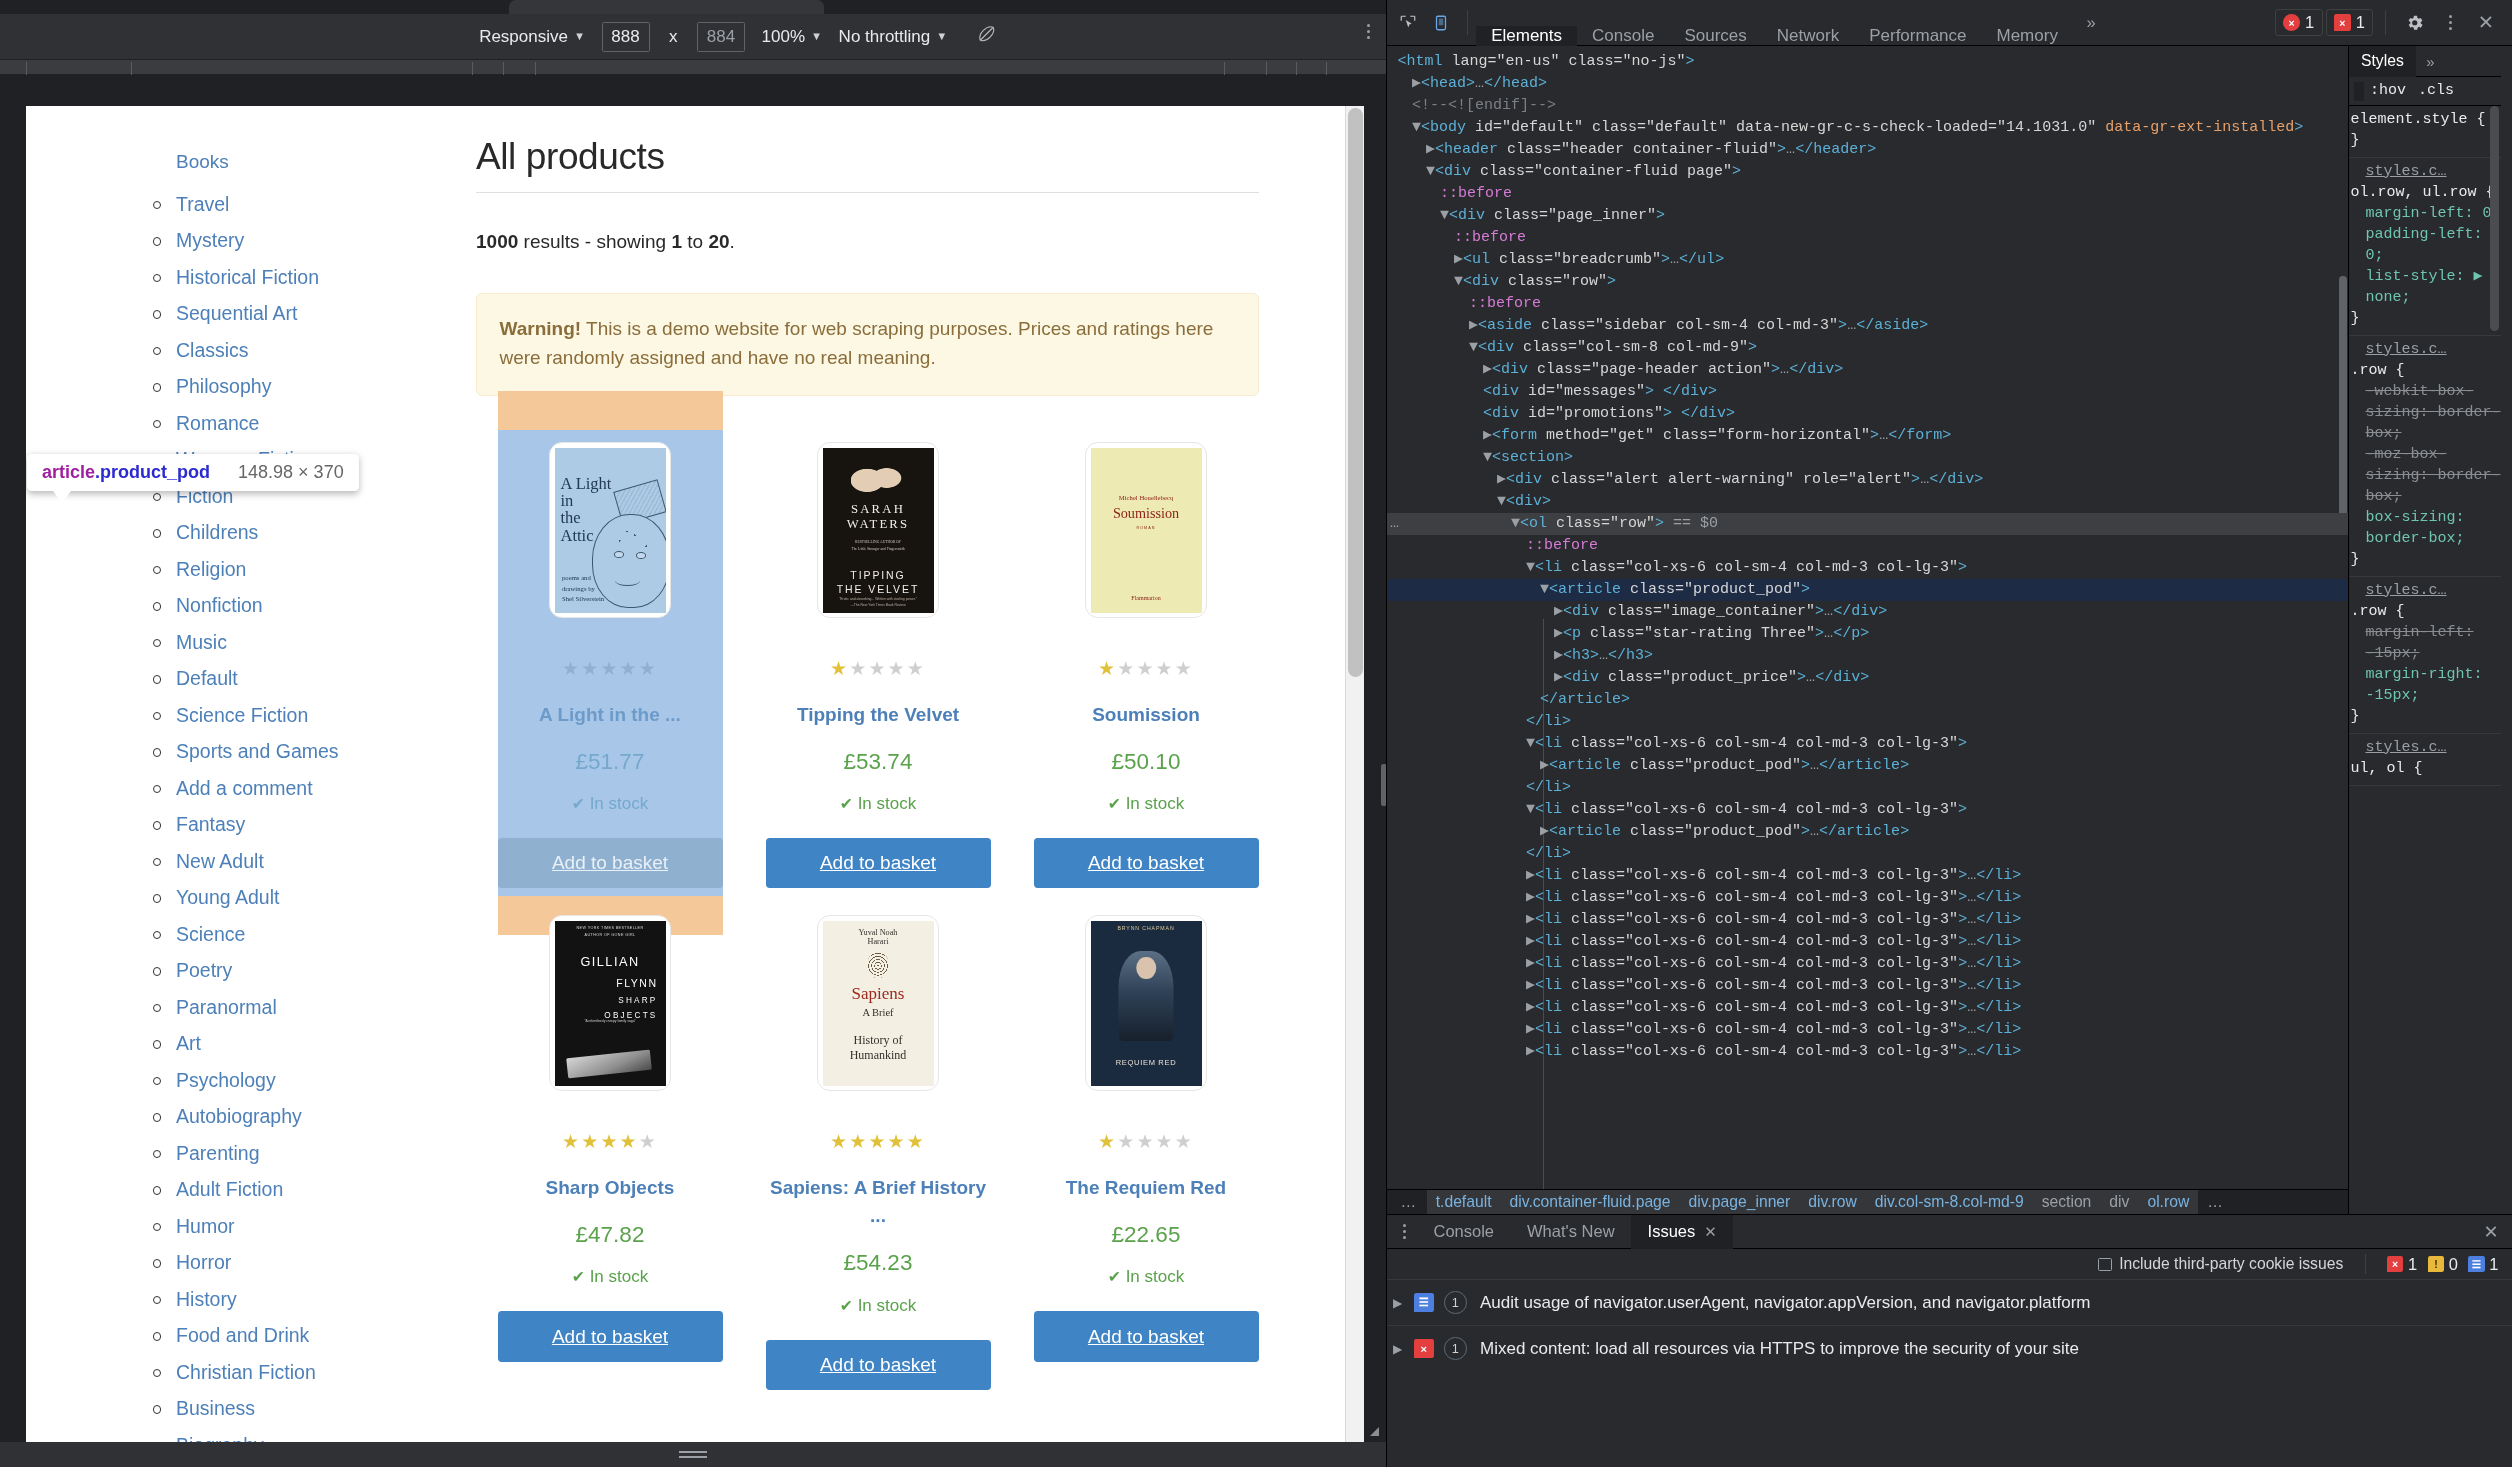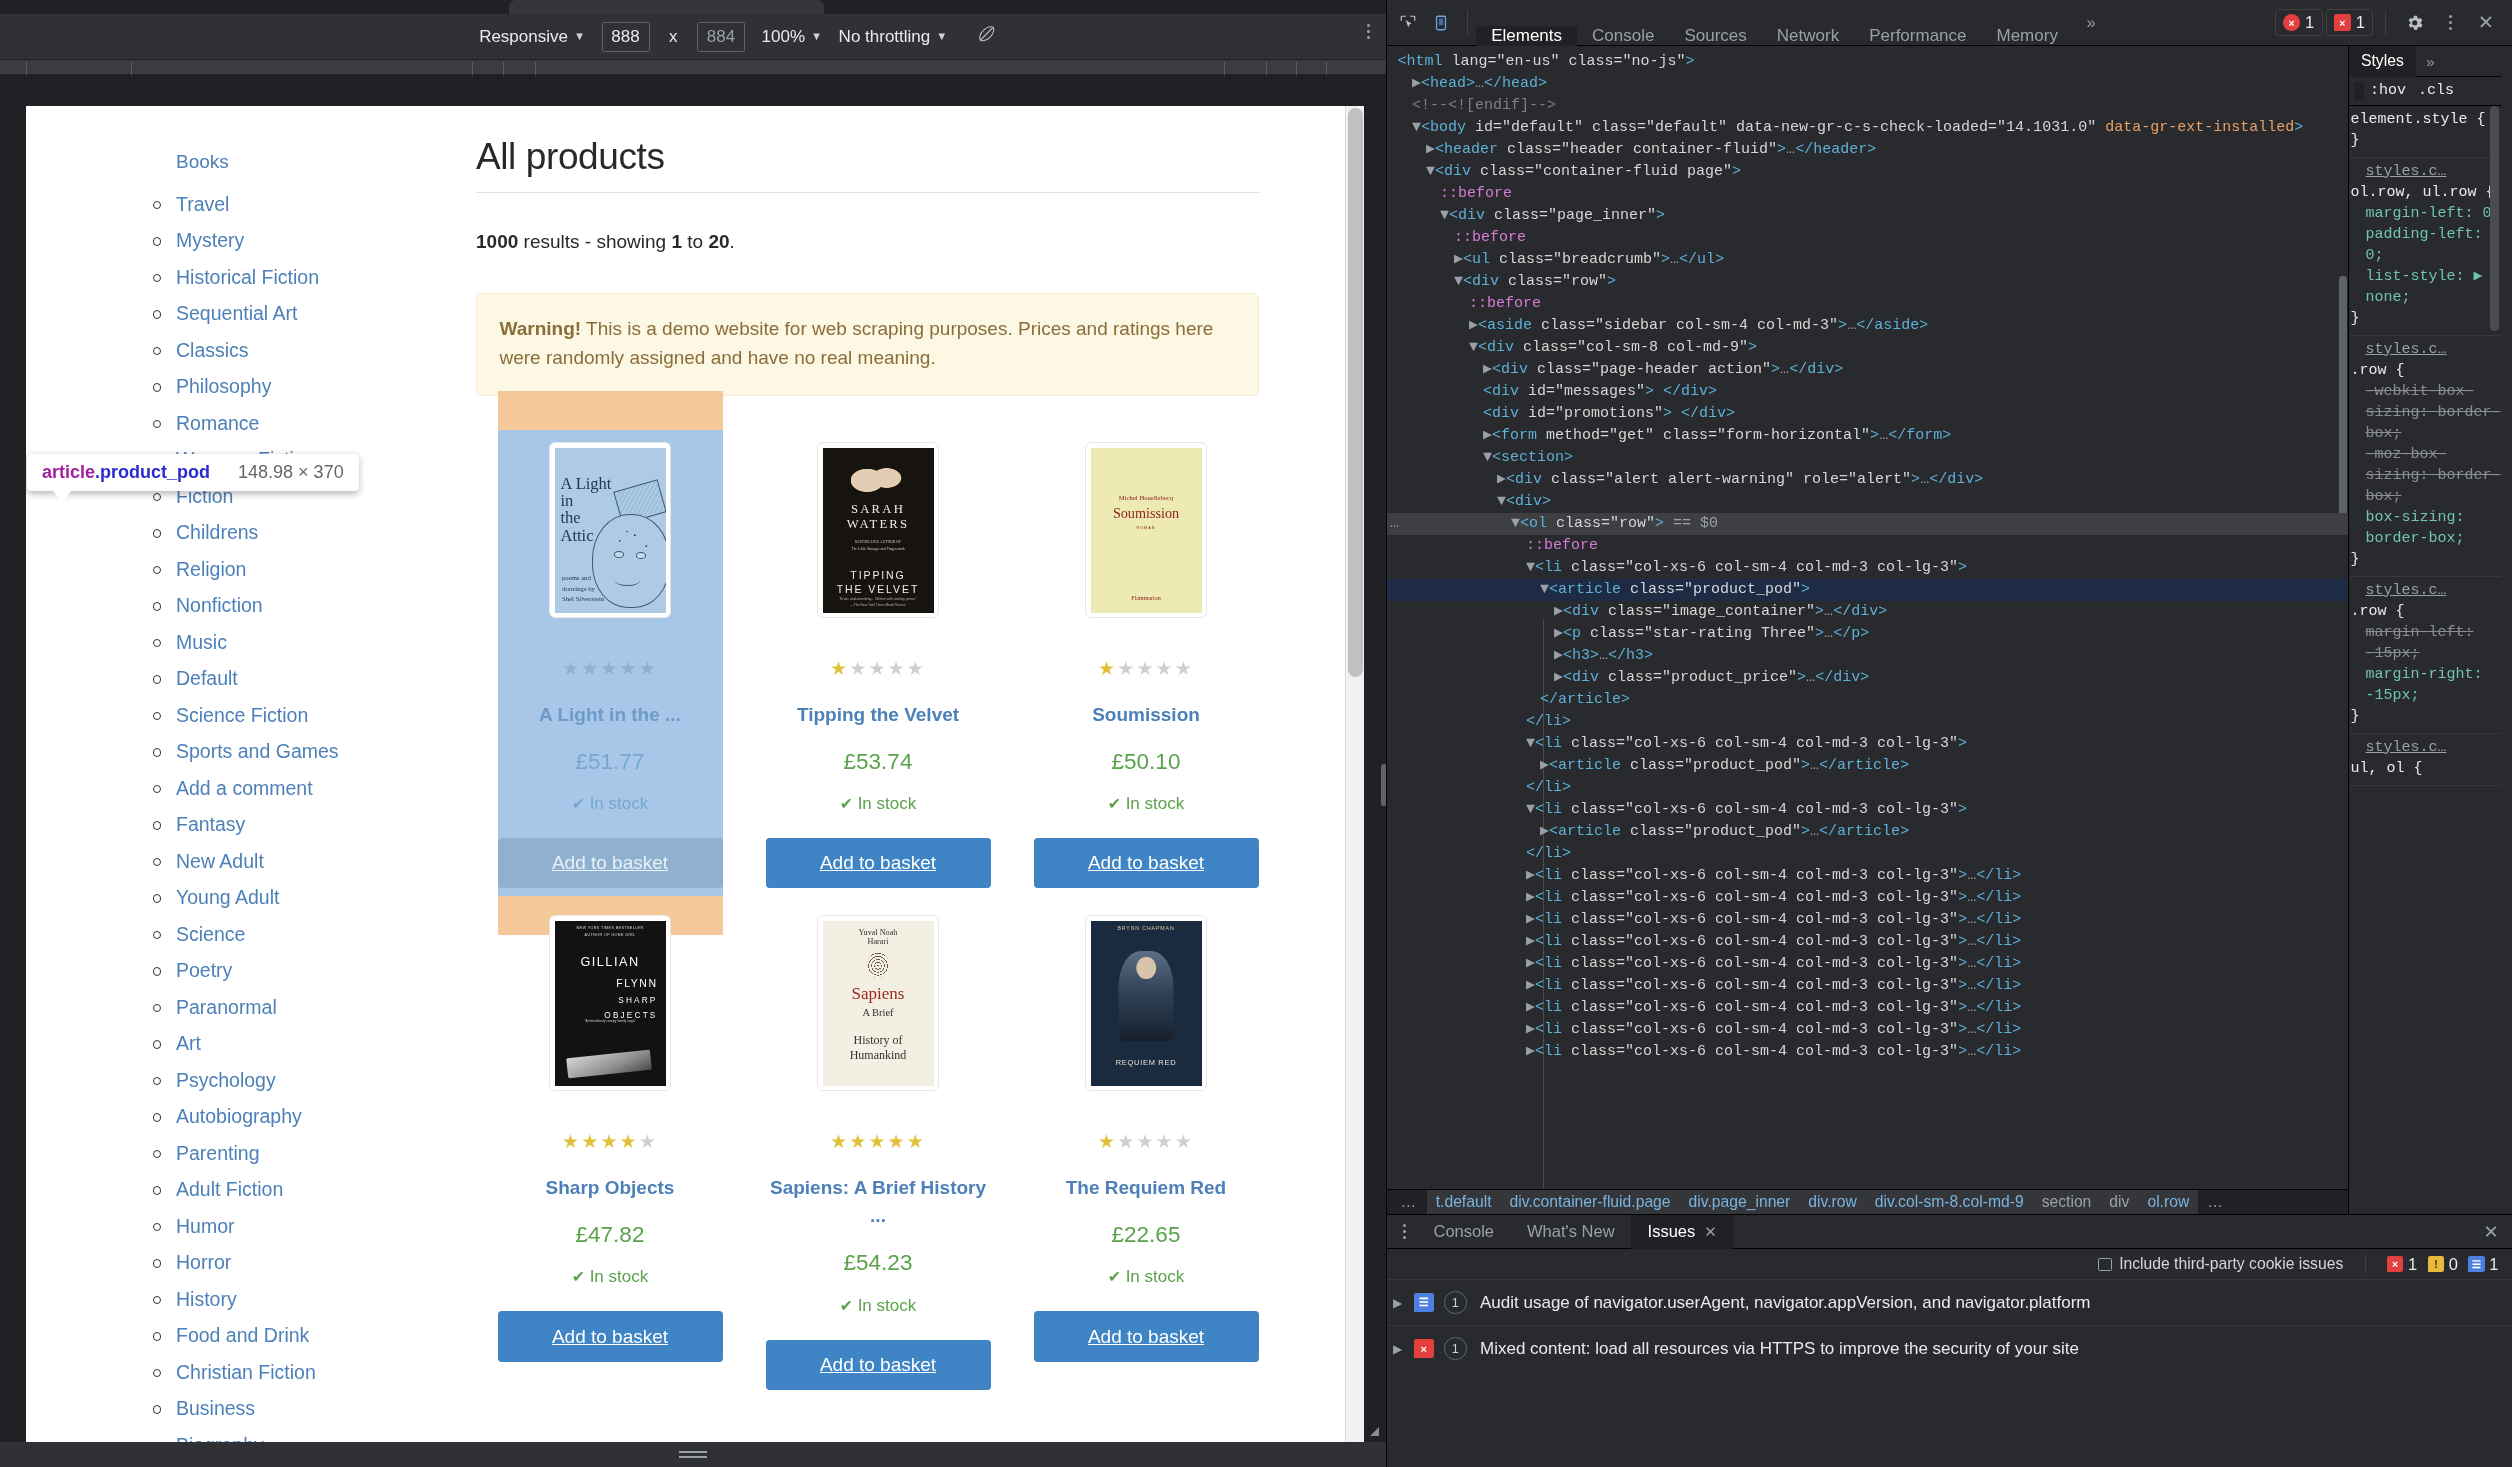--- a/index.html
+++ b/index.html
@@ -113,21 +113,21 @@
     padding-bottom:7.5px;
   }
   .pod.highlight { background:#a8c7e8; width:225px; }
   .pod.highlight .pod-margin-top {
     position:absolute; left:0; top:-39px; width:225px; height:39px; background:#f5c89a;
   }
   .pod.highlight .pod-margin-bot {
     position:absolute; left:0; bottom:-39px; width:225px; height:39px; background:#f5c89a;
   }
   .cover-box {
-    background:#fff; border:0.7px solid #e6e6e6; border-radius:6px;
+    background:#fff; border:0.7px solid #e6e6e6; border-radius:13px;
     padding:4.5px; display:inline-block; margin:12px 0 19.5px 0;
   }
   .cover { width:111px; height:165px; position:relative; overflow:hidden; }
 
   
   .cov-attic { background:#aecbe6; }
   .cov-attic .t { position:absolute; left:6px; top:27px; width:58px; color:#223a52;
     font-family:"Liberation Serif", serif; font-size:16.5px; line-height:1.05; text-align:left; }
   .cov-attic .byline { position:absolute; left:7.5px; bottom:7.5px; width:52px; color:#223a52;
     font-family:"Liberation Serif", serif; font-size:6.7px; line-height:1.6; text-align:left; }

